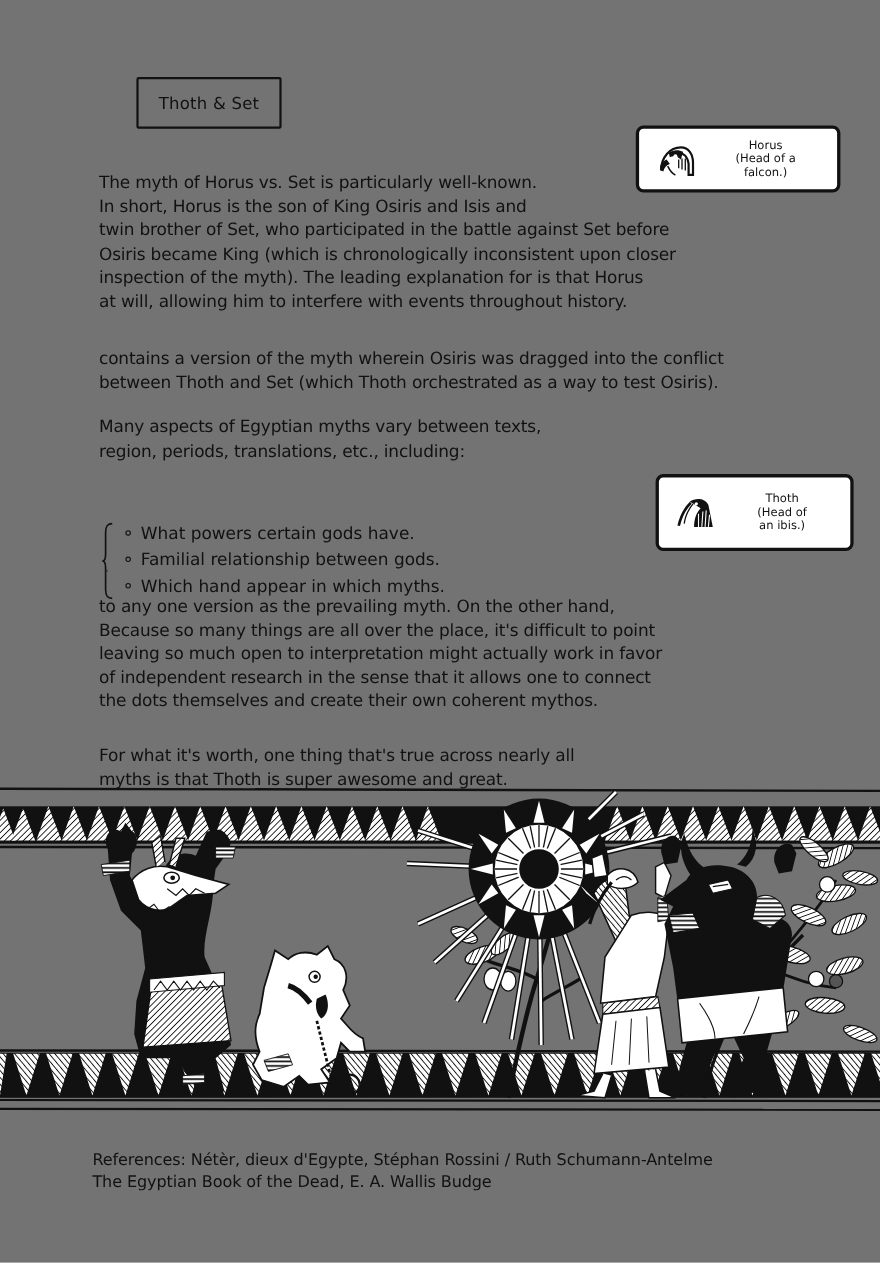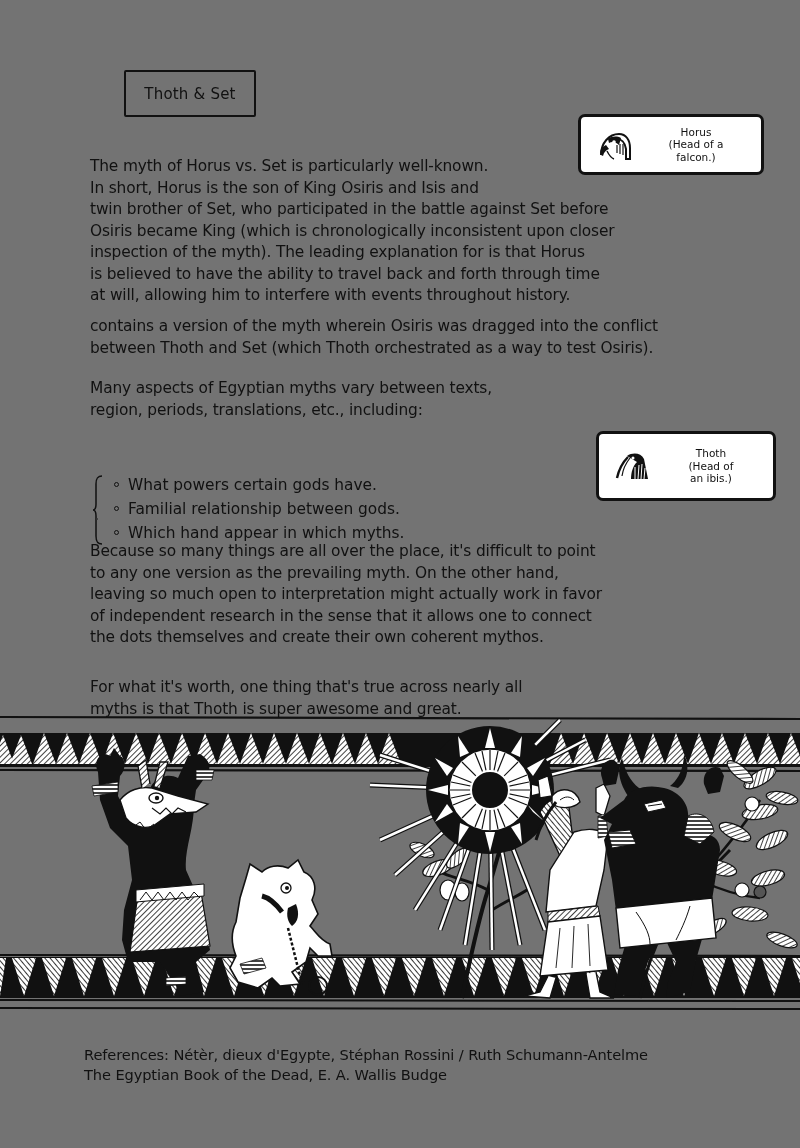--- a/index.html
+++ b/index.html
@@ -82,21 +82,20 @@
       <span>falcon.)</span>
     </div>
   </div>
 
   <div class="para p1">
     <span>The myth of Horus vs. Set is particularly well-known.</span>
     <span>In short, Horus is the son of King Osiris and Isis and</span>
     <span>twin brother of Set, who participated in the battle against Set before</span>
     <span>Osiris became King (which is chronologically inconsistent upon closer</span>
     <span>inspection of the myth). The leading explanation for is that Horus</span>
-    <span>is believed to have the ability to travel back and forth through time</span>
     <span>at will, allowing him to interfere with events throughout history.</span>
   </div>
 
   <div class="para p2">
     <span>contains a version of the myth wherein Osiris was dragged into the conflict</span>
     <span>between Thoth and Set (which Thoth orchestrated as a way to test Osiris).</span>
   </div>
 
   <div class="para p3">
     <span>Many aspects of Egyptian myths vary between texts,</span>
@@ -129,22 +128,22 @@
     <div class="caption-text">
       <span>Thoth</span>
       <span>(Head of</span>
       <span>an ibis.)</span>
     </div>
   </div>
 
   <div class="stray-dot"></div>
 
   <div class="para p4">
+    <span>to any one version as the prevailing myth. On the other hand,</span>
     <span>Because so many things are all over the place, it's difficult to point</span>
-    <span>to any one version as the prevailing myth. On the other hand,</span>
     <span>leaving so much open to interpretation might actually work in favor</span>
     <span>of independent research in the sense that it allows one to connect</span>
     <span>the dots themselves and create their own coherent mythos.</span>
   </div>
 
   <div class="para p5">
     <span>For what it's worth, one thing that's true across nearly all</span>
     <span>myths is that Thoth is super awesome and great.</span>
   </div>
 

